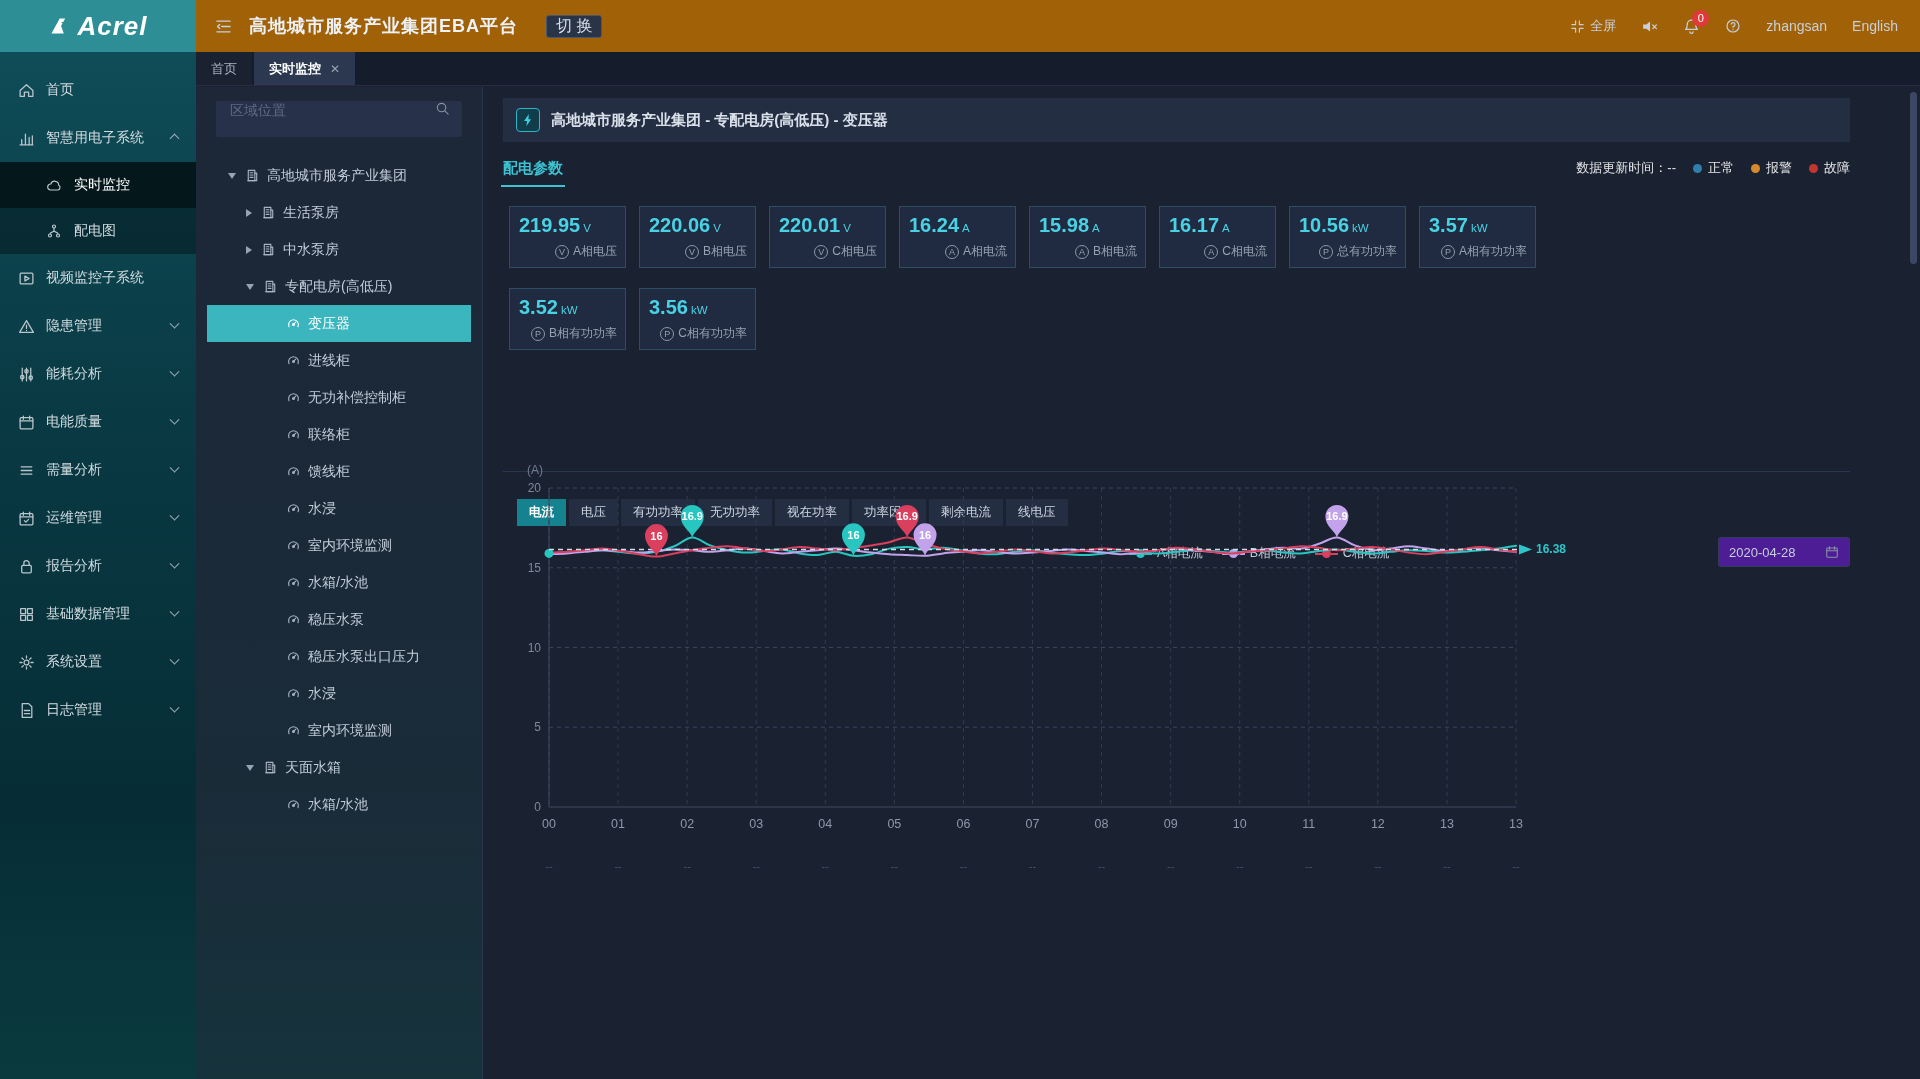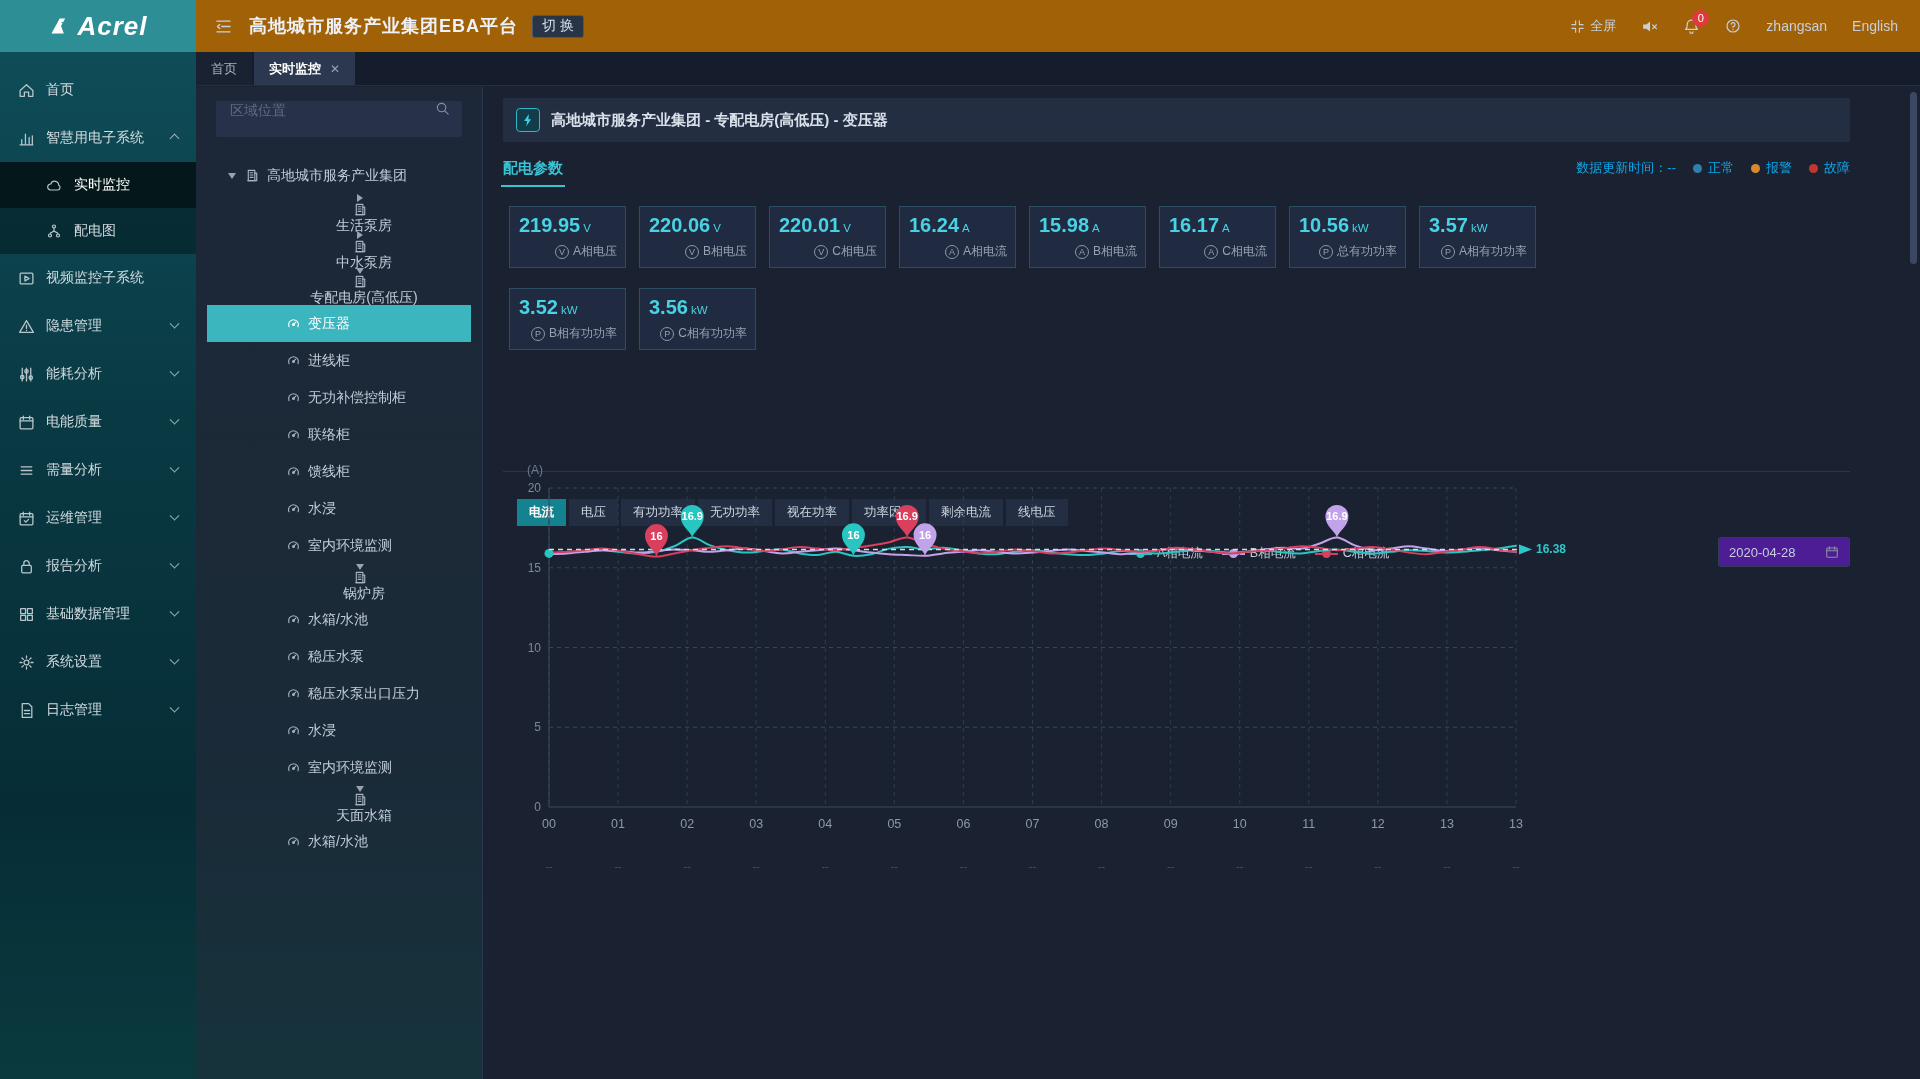--- a/index.html
+++ b/index.html
@@ -19,22 +19,22 @@
   .chev.down{transform:rotate(45deg) translate(-2px,-2px);}
   .chev.up{transform:rotate(-135deg);}
   .submenu{background:rgba(3,20,24,.5);}
   .submenu .menu-item{height:46px;padding-left:46px;}
   .submenu .menu-item.active{background:#04181b;color:#fff;}
   
   .header{position:absolute;left:196px;top:0;right:0;height:52px;background:#a16207;
           display:flex;align-items:center;padding:0 22px 0 18px;}
   .collapse{color:#c8d1dd;display:flex;cursor:pointer;}
   .app-title{margin-left:16px;font-size:18px;font-weight:bold;color:#eef2f8;letter-spacing:1px;}
-  .switch-btn{margin-left:14px;height:23px;padding:0 9px;background:#2a3447;border:1px solid #49566e;
-              border-radius:3px;color:#d6deea;font-size:14px;display:flex;align-items:center;cursor:pointer;}
+  .switch-btn{margin-left:28px;height:23px;padding:0 9px;background:#2a3447;border:1px solid #49566e;
+              border-radius:3px;color:#d6deea;font-size:16px;display:flex;align-items:center;cursor:pointer;}
   .header-right{margin-left:auto;display:flex;align-items:center;gap:25px;font-size:13px;color:#c6cfdb;}
   .hr-item{display:flex;align-items:center;gap:5px;cursor:pointer;}
   .bell-wrap{position:relative;display:flex;}
   .badge{position:absolute;top:-8px;left:9px;min-width:17px;height:17px;border-radius:9px;background:#df3a3a;
          color:#fff;font-size:11px;display:flex;align-items:center;justify-content:center;padding:0 4px;}
   
   .tabbar{position:absolute;left:196px;top:52px;right:0;height:34px;background:#151c2b;
           border-bottom:1px solid #2e2a46;display:flex;align-items:stretch;}
   .tab{display:flex;align-items:center;padding:0 15px;font-size:13px;color:#a9b2c1;background:#1a2232;
        margin-right:2px;cursor:pointer;}
@@ -47,39 +47,39 @@
   .search-box{margin:14px 20px 0;height:36px;background:#27324a;border-radius:2px;
               display:flex;align-items:flex-start;padding:0 12px;}
   .search-box input{flex:1;background:transparent;border:0;outline:none;color:#cfd8e3;font-size:14px;
                     font-family:"Liberation Sans",sans-serif;}
   .search-box input::placeholder{color:#5f6980;}
   .search-box .s-icon{color:#87909f;display:flex;}
   .tree{margin-top:20px;}
   .tree-row{height:37px;display:flex;align-items:center;font-size:14px;color:#c3ccd9;cursor:pointer;}
   .tree-row .t-icon{width:15px;height:15px;margin-right:7px;color:#a9b3c2;flex:none;display:flex;}
   .tree-row.lvl0{padding-left:32px;}
-  .tree-row.lvl1{padding-left:50px;flex-direction:column;}
+  .tree-row.lvl1{padding-left:50px;}
   .tree-row.lvl2{padding-left:90px;}
   .tree-row.active{background:#3cb6be;color:#fff;margin:0 11px;}
   .tree-row.active.lvl2{padding-left:79px;}
   .tree-row.active .t-icon{color:#fff;}
   .caret{width:0;height:0;margin-right:9px;flex:none;}
   .caret.down{border-left:4.5px solid transparent;border-right:4.5px solid transparent;border-top:6px solid #97a2b3;}
   .caret.right{border-top:4.5px solid transparent;border-bottom:4.5px solid transparent;border-left:6px solid #97a2b3;}
   
   .main{position:absolute;left:484px;top:87px;right:0;bottom:0;background:#1a2232;}
   .title-bar{position:absolute;left:19px;top:11px;width:1347px;height:44px;background:#242e43;
              display:flex;align-items:center;padding:0 13px;gap:11px;}
   .bolt-badge{width:24px;height:24px;border:1px solid #2fb5c8;border-radius:4px;background:#113c4a;
               color:#3bd0e2;display:flex;align-items:center;justify-content:center;flex:none;}
   .tb-text{font-size:15px;font-weight:bold;color:#d9e0ea;}
   .param-row{position:absolute;left:19px;top:66px;width:1347px;height:30px;display:flex;align-items:center;}
   .param-tab{color:#3bc3d2;font-size:15px;font-weight:bold;position:relative;cursor:pointer;}
   .param-tab::after{content:"";position:absolute;left:-2px;right:-2px;bottom:-9px;height:2px;background:#3bc3d2;}
-  .status-right{margin-left:auto;display:flex;gap:17px;font-size:13px;color:#0ea5e9;}
+  .status-right{margin-left:auto;display:flex;gap:17px;font-size:13px;color:#e5e5e5;}
   .st-item{display:flex;align-items:center;gap:6px;}
   .dot{width:9px;height:9px;border-radius:50%;flex:none;}
   .cards{position:absolute;left:25px;top:119px;display:grid;grid-template-columns:repeat(8,117px);
          gap:20px 13px;}
   .card{width:117px;height:62px;background:#202b41;border:1px solid #2d4d63;position:relative;padding:7px 9px;}
   .card-value{color:#49d2e4;font-size:20px;font-weight:bold;}
   .card-unit{color:#49d2e4;font-size:11.5px;font-weight:normal;margin-left:3px;}
   .card-label{position:absolute;right:8px;bottom:7px;color:#97a1b2;font-size:12px;display:flex;align-items:center;gap:4px;}
   .cbadge{width:14px;height:14px;border:1px solid #8d97a8;border-radius:50%;font-size:9px;display:flex;
           align-items:center;justify-content:center;flex:none;}
@@ -423,30 +423,20 @@
         </div>
         <div class="tree-row lvl2">
           <span class="t-icon">
             <svg viewBox="0 0 16 16" width="15" height="15" fill="none" stroke="currentColor" stroke-width="1.2" stroke-linecap="round" stroke-linejoin="round">
               <path d="M3.2 11.5a5.3 5.3 0 1 1 9.6 0"></path>
               <path d="M8 9l2.4-2.4"></path>
               <circle cx="8" cy="9" r="1"></circle>
             </svg>
           </span>
           <span>室内环境监测</span>
-        </div>
-        <div class="tree-row lvl1">
-          <span class="caret down"></span>
-          <span class="t-icon">
-            <svg viewBox="0 0 16 16" width="15" height="15" fill="none" stroke="currentColor" stroke-width="1.2" stroke-linecap="round" stroke-linejoin="round">
-              <rect x="3.5" y="2.5" width="7" height="11"></rect>
-              <path d="M10.5 5.5h2v8H3M5.5 5h3M5.5 7.5h3M5.5 10h3"></path>
-            </svg>
-          </span>
-          <span>锅炉房</span>
         </div>
         <div class="tree-row lvl2">
           <span class="t-icon">
             <svg viewBox="0 0 16 16" width="15" height="15" fill="none" stroke="currentColor" stroke-width="1.2" stroke-linecap="round" stroke-linejoin="round">
               <path d="M3.2 11.5a5.3 5.3 0 1 1 9.6 0"></path>
               <path d="M8 9l2.4-2.4"></path>
               <circle cx="8" cy="9" r="1"></circle>
             </svg>
           </span>
           <span>水箱/水池</span>

